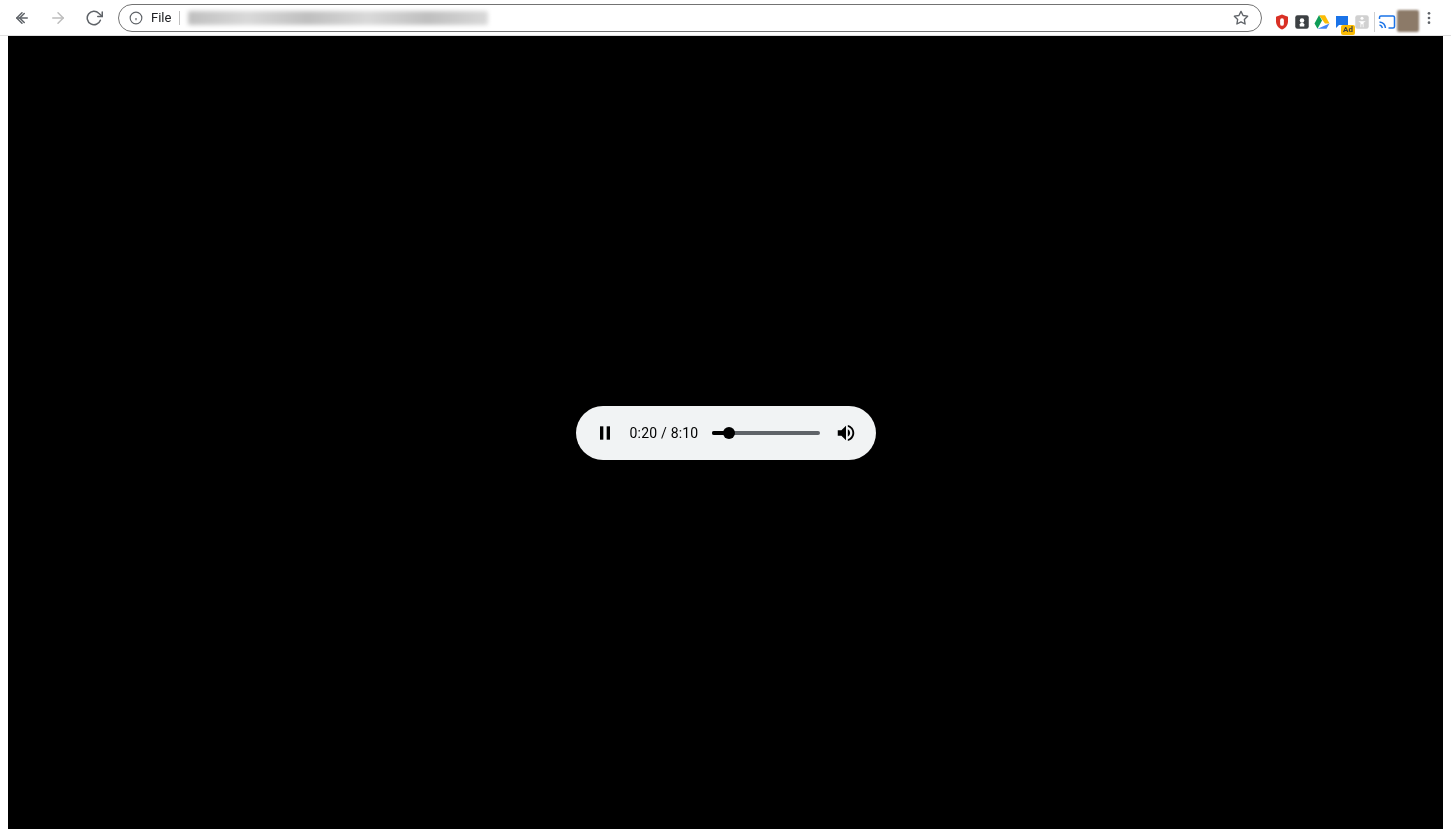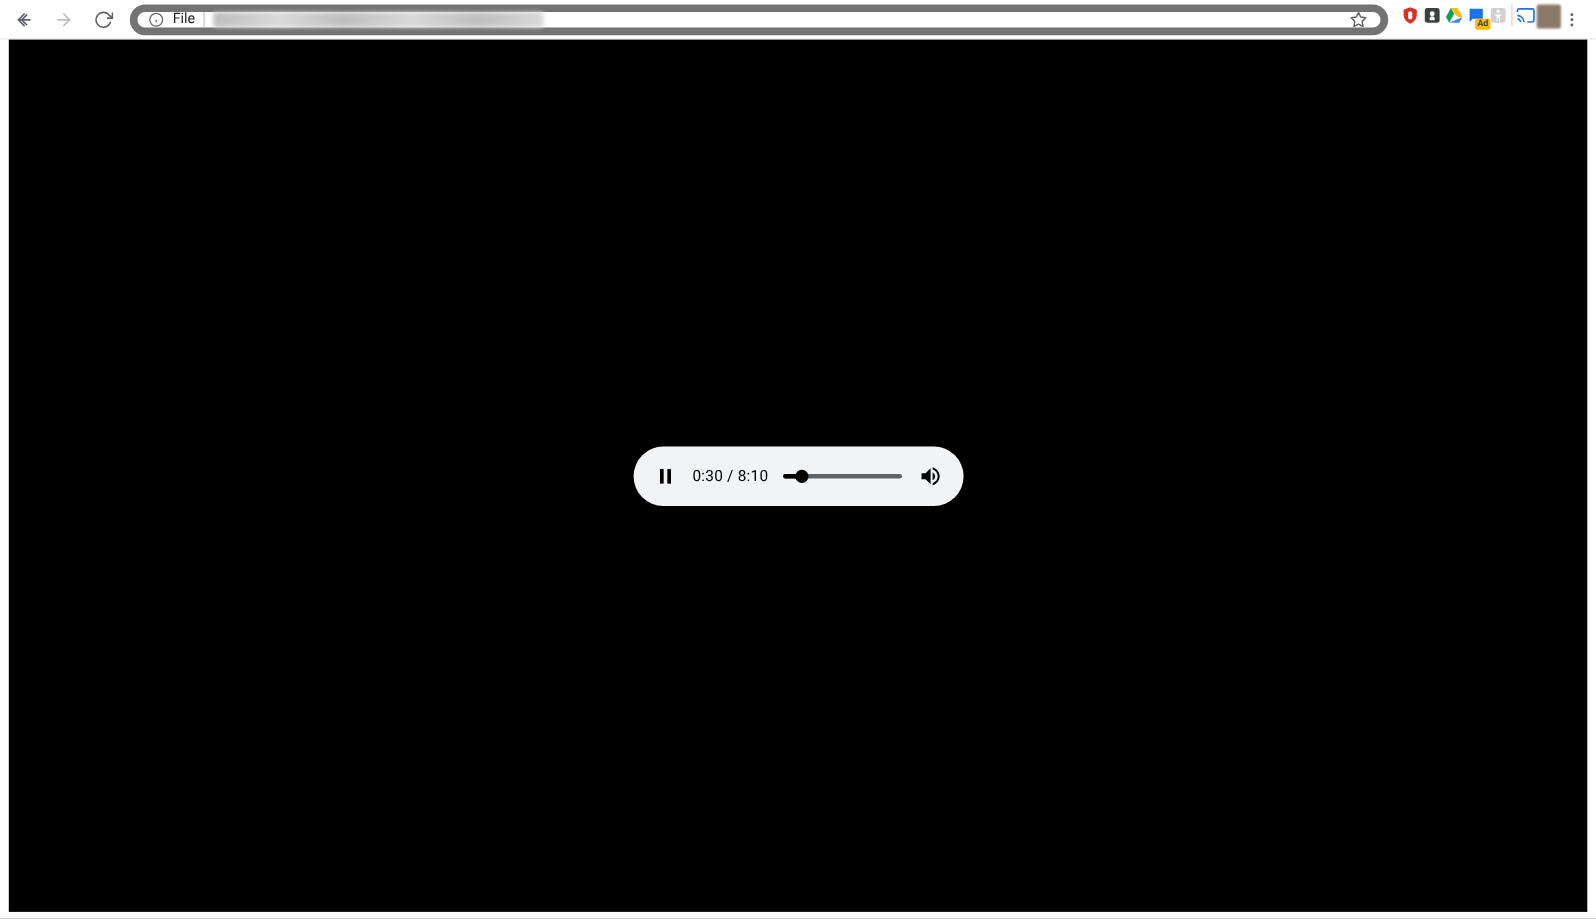--- a/index.html
+++ b/index.html
@@ -19,42 +19,42 @@
     width: 28px; height: 28px;
     display:flex; align-items:center; justify-content:center;
     border-radius:50%;
     color:#5f6368;
     cursor:pointer;
   }
   .icon-btn.disabled { color:#bdbdbd; cursor:default;}
   .omnibox {
     flex: 1;
     height: 28px;
-    border: 7px solid #737373;
+    border: 1px solid #737373;
     border-radius: 14px;
     display:flex;
     align-items:center;
     padding: 0 10px;
     gap:8px;
     color:#5f6368;
     font-size:13px;
     min-width:0;
   }
   .omnibox .info-icon { display:flex; align-items:center; color:#5f6368;}
   .omnibox .scheme { color:#202124; }
   .omnibox .divider { width:1px; height:14px; background:#c0c0c0;}
   .omnibox .url-blur {
     flex-shrink:0;
     width: 300px; height:14px;
     background: linear-gradient(90deg,#bfbfbf,#d9d9d9 20%,#bfbfbf 40%,#d9d9d9 60%,#bfbfbf 80%,#d9d9d9);
     filter: blur(2px);
     border-radius:2px;
   }
   .omnibox .spacer { flex:1; }
-  .ext-area { display:flex; align-items:flex-start; padding:0 4px;}
+  .ext-area { display:flex; align-items:flex-end; padding:0 4px;}
   .ext-icon { width:20px; height:20px; display:flex; align-items:center; justify-content:center; position:relative;}
   .sep { width:1px; height:20px; background:#d0d0d0; margin:0 2px;}
   .avatar { width:22px; height:22px; background:#8c7a68; border-radius:2px; filter:blur(1px);}
   
   .content {
     position:relative;
     width:100%;
     height: calc(835px - 36px);
     padding: 0 8px 6px 8px;
     background:#fff;
@@ -212,21 +212,21 @@
 <div class="content">
   <div class="video-area">
     <div class="player">
       <div class="play-pause">
         <svg width="20" height="20" viewBox="0 0 24 24" fill="currentColor">
             <rect x="6" y="4" width="4" height="16"></rect>
             <rect x="14" y="4" width="4" height="16"></rect>
           </svg>
       </div>
       <div class="time">
-        <span>0:30</span><span> / </span><span>8:10</span>
+        <span>0:20</span><span> / </span><span>8:10</span>
       </div>
       <div class="progress" id="progress" style="--pct: 15.4%;">
         <div class="progress-track">
           <div class="progress-fill"></div>
         </div>
         <div class="progress-thumb"></div>
       </div>
       <div class="volume">
         <svg width="22" height="22" viewBox="0 0 24 24" fill="currentColor">
             <path d="M3 9v6h4l5 5V4L7 9H3z"></path>

